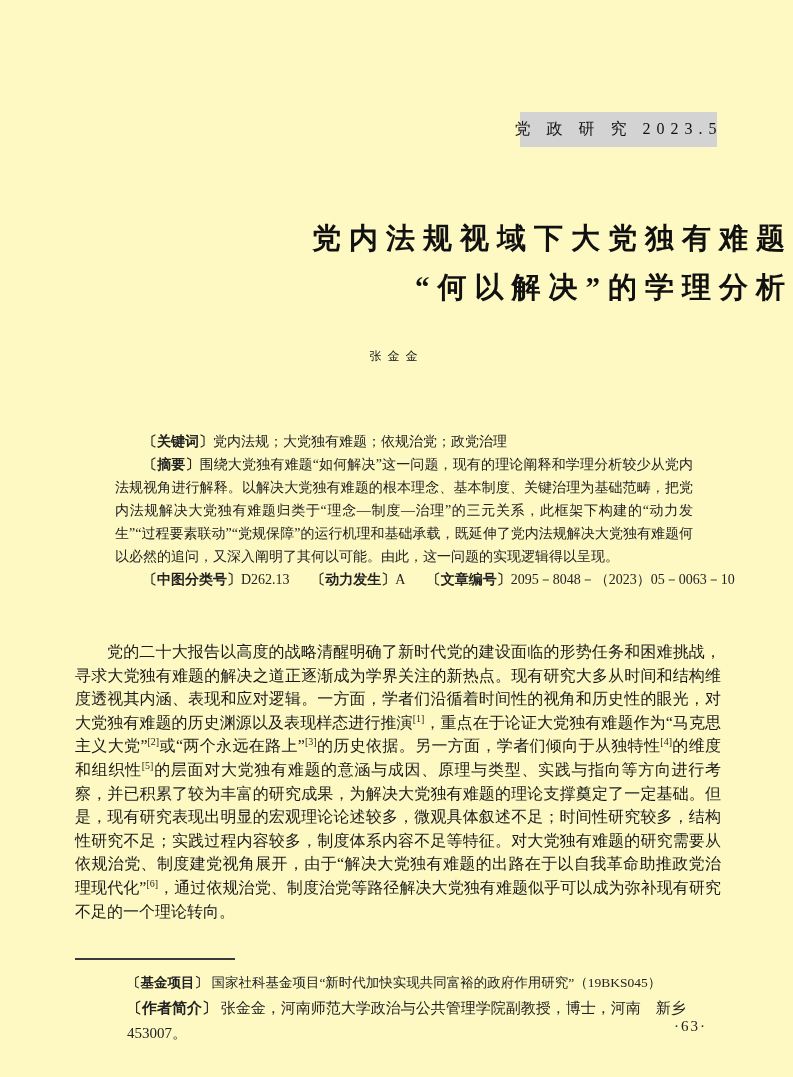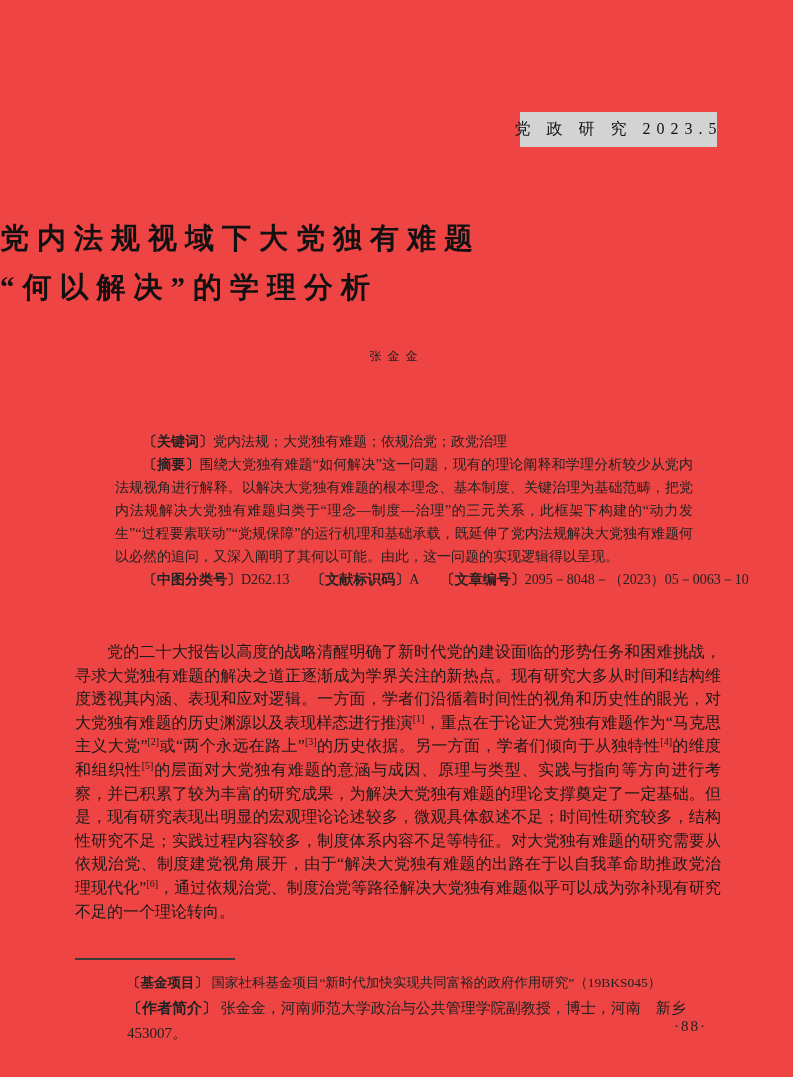--- a/index.html
+++ b/index.html
@@ -1,21 +1,21 @@
 <!DOCTYPE html>
 <html><head>
 <meta charset="utf-8">
 <style>
   * { margin: 0; padding: 0; box-sizing: border-box; }
   html, body { background: #ffffff; }
   .page {
     position: relative;
     width: 793px;
     height: 1077px;
-    background: #ef4444;
+    background: #fef9c3;
     font-family: "Liberation Serif", "DejaVu Serif", serif;
     color: #1c1c1c;
     overflow: hidden;
   }
 
   
   .header-box {
     position: absolute;
     top: 112px;
     right: 76px;
@@ -30,21 +30,21 @@
     color: #111;
     white-space: nowrap;
   }
 
   
   .title-block {
     position: absolute;
     top: 214px;
     left: 0;
     width: 100%;
-    text-align: left;
+    text-align: right;
     font-weight: 700;
     font-size: 29px;
     line-height: 49px;
     letter-spacing: 8px;
     color: #111;
   }
 
   
   .author-line {
     position: absolute;
@@ -139,31 +139,31 @@
     <div>“何以解决”的学理分析</div>
   </div>
 
   <div class="author-line">张金金</div>
 
   <div class="meta-block">
     <p><span class="meta-label">〔关键词〕</span><span>党内法规；大党独有难题；依规治党；政党治理</span></p>
     <p><span class="meta-label">〔摘要〕</span><span>围绕大党独有难题“如何解决”这一问题，现有的理论阐释和学理分析较少从党内法规视角进行解释。以解决大党独有难题的根本理念、基本制度、关键治理为基础范畴，把党内法规解决大党独有难题归类于“理念—制度—治理”的三元关系，此框架下构建的“动力发生”“过程要素联动”“党规保障”的运行机理和基础承载，既延伸了党内法规解决大党独有难题何以必然的追问，又深入阐明了其何以可能。由此，这一问题的实现逻辑得以呈现。</span></p>
     <p class="classification-line">
       <span class="classification-item"><span class="meta-label">〔中图分类号〕</span><span>D262.13</span></span>
-      <span class="classification-item"><span class="meta-label">〔文献标识码〕</span><span>A</span></span>
+      <span class="classification-item"><span class="meta-label">〔动力发生〕</span><span>A</span></span>
       <span class="classification-item"><span class="meta-label">〔文章编号〕</span><span>2095－8048－（2023）05－0063－10</span></span>
     </p>
   </div>
 
   <div class="body-block">
       <p><span>党的二十大报告以高度的战略清醒明确了新时代党的建设面临的形势任务和困难挑战，寻求大党独有难题的解决之道正逐渐成为学界关注的新热点。现有研究大多从时间和结构维度透视其内涵、表现和应对逻辑。一方面，学者们沿循着时间性的视角和历史性的眼光，对大党独有难题的历史渊源以及表现样态进行推演</span><sup>[1]</sup><span>，重点在于论证大党独有难题作为“马克思主义大党”</span><sup>[2]</sup><span>或“两个永远在路上”</span><sup>[3]</sup><span>的历史依据。另一方面，学者们倾向于从独特性</span><sup>[4]</sup><span>的维度和组织性</span><sup>[5]</sup><span>的层面对大党独有难题的意涵与成因、原理与类型、实践与指向等方向进行考察，并已积累了较为丰富的研究成果，为解决大党独有难题的理论支撑奠定了一定基础。但是，现有研究表现出明显的宏观理论论述较多，微观具体叙述不足；时间性研究较多，结构性研究不足；实践过程内容较多，制度体系内容不足等特征。对大党独有难题的研究需要从依规治党、制度建党视角展开，由于“解决大党独有难题的出路在于以自我革命助推政党治理现代化”</span><sup>[6]</sup><span>，通过依规治党、制度治党等路径解决大党独有难题似乎可以成为弥补现有研究不足的一个理论转向。</span></p>
     </div>
 
   <div class="footnote-sep"></div>
 
   <div class="footnote-block">
     <div class="footnote-line"><span class="meta-label">〔基金项目〕</span> <span>国家社科基金项目“新时代加快实现共同富裕的政府作用研究”（19BKS045）</span></div>
     <div class="footnote-line bio"><span class="meta-label">〔作者简介〕</span> <span>张金金，河南师范大学政治与公共管理学院副教授，博士，河南　新乡　453007。</span></div>
   </div>
 
-  <div class="page-number">·88·</div>
+  <div class="page-number">·63·</div>
 
 </div>
 
 </body></html>

